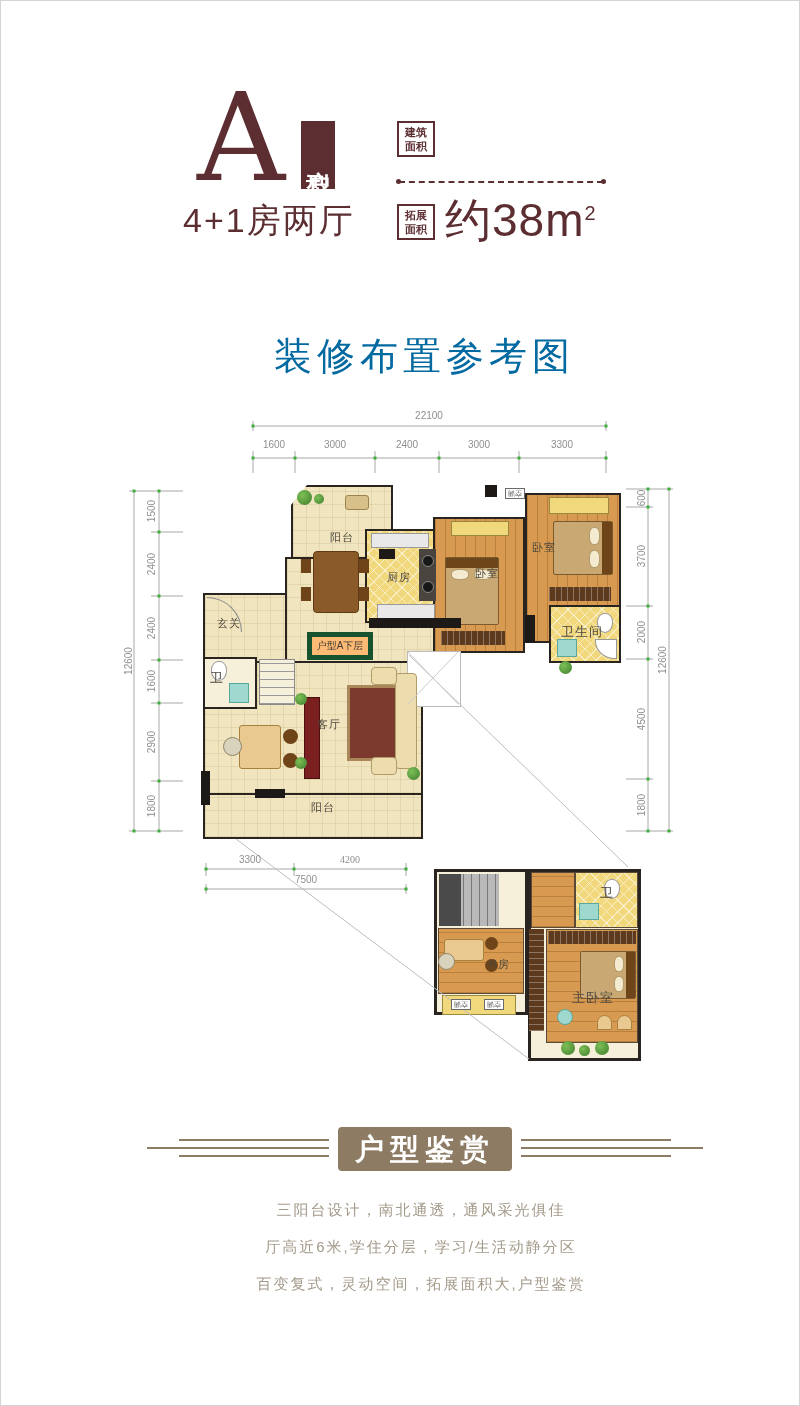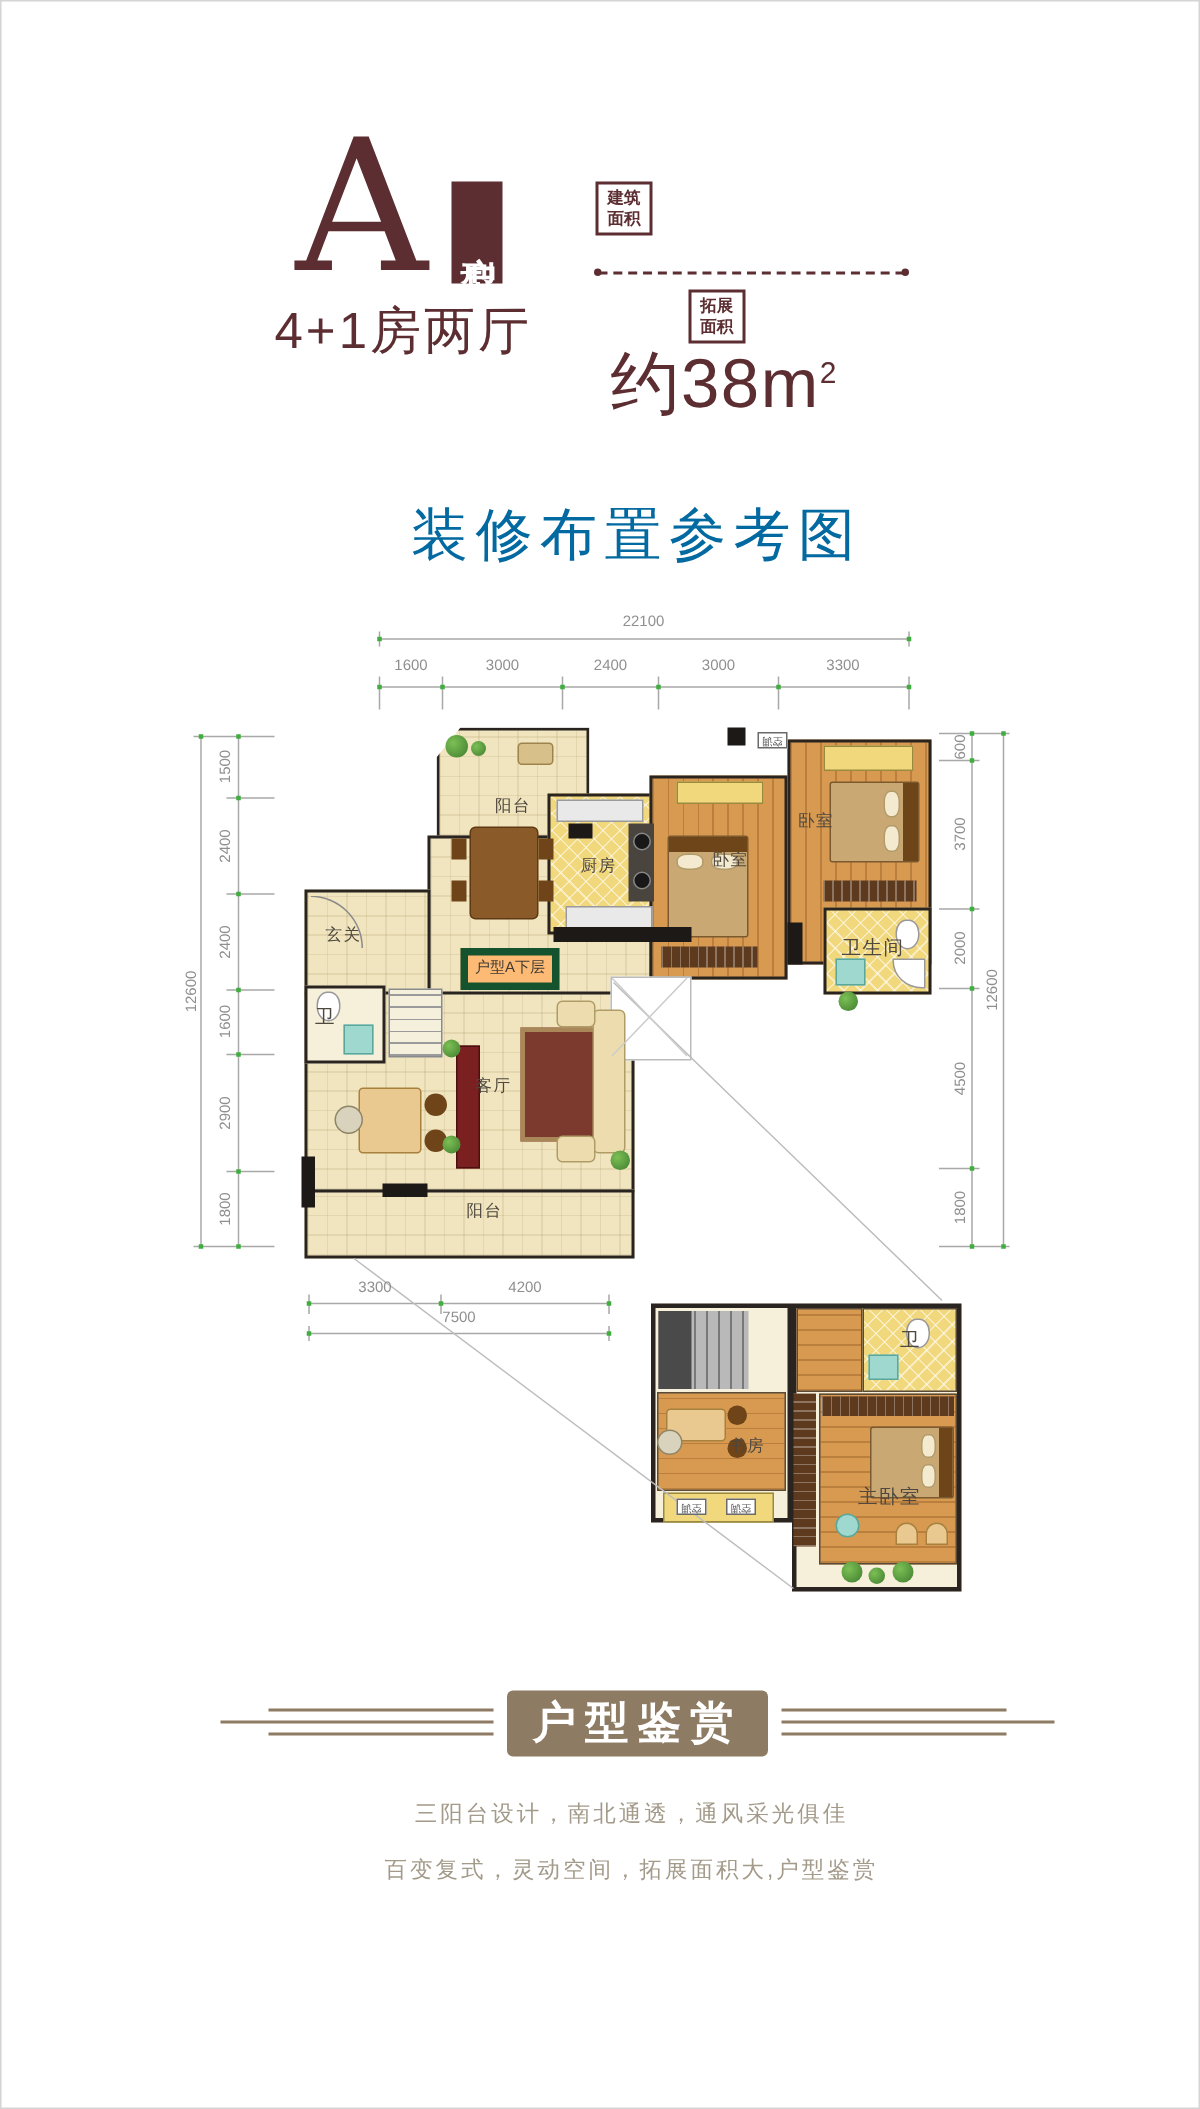--- a/index.html
+++ b/index.html
@@ -7,21 +7,21 @@
         border:1px solid #d4d4d4;box-sizing:border-box;overflow:hidden;
         font-family:"Liberation Sans",sans-serif;}
   
   .type-letter{position:absolute;left:196px;top:76px;font-family:"DejaVu Serif",serif;
         font-size:122px;line-height:1;color:#5c2e32;z-index:6;}
   .type-badge{position:absolute;left:300px;top:120px;width:34px;height:68px;background:#5c2e32;
         color:#fff;writing-mode:vertical-rl;text-orientation:upright;font-size:24px;font-weight:bold;
         letter-spacing:3px;text-align:center;line-height:34px;z-index:6;}
   .layout-text{position:absolute;left:182px;top:197px;font-size:34px;color:#5c2e32;
         letter-spacing:2px;font-weight:500;z-index:6;}
-  .metric-row{position:absolute;left:396px;z-index:6;display:flex;align-items:center;flex-direction:column;}
+  .metric-row{position:absolute;left:396px;z-index:6;display:flex;align-items:flex-end;}
   .metric-label{width:38px;border:2px solid #5c2e32;color:#5c2e32;font-size:11px;font-weight:bold;
         text-align:center;line-height:14px;padding:2px 0;box-sizing:border-box;}
   .metric-value{margin-left:10px;font-size:46px;color:#5c2e32;line-height:40px;letter-spacing:1px;}
   .metric-value sup{font-size:20px;}
   .dash-sep{position:absolute;left:398px;top:180px;width:204px;border-top:2px dashed #5c2e32;z-index:6;}
   .dash-sep i{position:absolute;top:-4px;width:5px;height:5px;border-radius:50%;background:#5c2e32;}
   .dash-sep i.l{left:-3px}.dash-sep i.r{right:-3px}
   
   .section-title{position:absolute;left:273px;top:330px;font-size:38px;color:#0369a1;
         letter-spacing:5px;font-weight:500;z-index:6;white-space:nowrap;}
@@ -241,21 +241,21 @@
   <span class="dim v" style="left:150px;top:805px;">1800</span>
 
   <span class="dim v" style="left:661px;top:659px;">12600</span>
   <span class="dim v" style="left:640px;top:497px;">600</span>
   <span class="dim v" style="left:640px;top:555px;">3700</span>
   <span class="dim v" style="left:640px;top:631px;">2000</span>
   <span class="dim v" style="left:640px;top:718px;">4500</span>
   <span class="dim v" style="left:640px;top:804px;">1800</span>
 
   <span class="dim" style="left:249px;top:858px;">3300</span>
-  <span class="dim" style="left:349px;top:858px;">4200</span>
+  <span class="dim" style="left:349px;top:858px;font-family:Liberation Serif, serif;">4200</span>
   <span class="dim" style="left:305px;top:878px;">7500</span>
 
   <svg class="overlay" width="800" height="1406">
     <path d="M252 425 H605 M252 457 H605 M252 450 V472 M294 450 V472 M374 450 V472 M438 450 V472 M518 450 V472 M605 450 V472 M252 420 V430 M605 420 V430
              M133 490 V830 M158 490 V830 M128 490 H182 M150 531 H182 M150 595 H182 M150 659 H182 M150 702 H182 M150 780 H182 M128 830 H182
              M668 488 V830 M647 488 V830 M625 488 H672 M625 506 H652 M625 605 H652 M625 658 H652 M625 778 H652 M625 830 H672
              M205 868 H405 M205 888 H405 M205 862 V875 M293 862 V875 M405 862 V875 M205 883 V893 M405 883 V893" stroke="#a8a8a8" stroke-width="1" fill="none"></path>
     <path d="M408 654 L627 866 M235 838 L528 1058" stroke="#bdbdbd" stroke-width="1" fill="none"></path>
     <g fill="#3fae3f">
       <rect x="250.5" y="455.5" width="3" height="3"></rect>
@@ -295,16 +295,17 @@
   <div class="bline" style="left:178px;top:1138px;width:150px;"></div>
   <div class="bline" style="left:146px;top:1146px;width:182px;"></div>
   <div class="bline" style="left:178px;top:1154px;width:150px;"></div>
   <div class="banner-box">户型鉴赏</div>
   <div class="bline" style="left:520px;top:1138px;width:150px;"></div>
   <div class="bline" style="left:520px;top:1146px;width:182px;"></div>
   <div class="bline" style="left:520px;top:1154px;width:150px;"></div>
 
   <div class="features">
     <p>三阳台设计，南北通透，通风采光俱佳</p>
+    <p>厅高近6米,学住分层，学习/生活动静分区</p>
     <p>百变复式，灵动空间，拓展面积大,户型鉴赏</p>
   </div>
 
 </div>
 
 </body></html>

